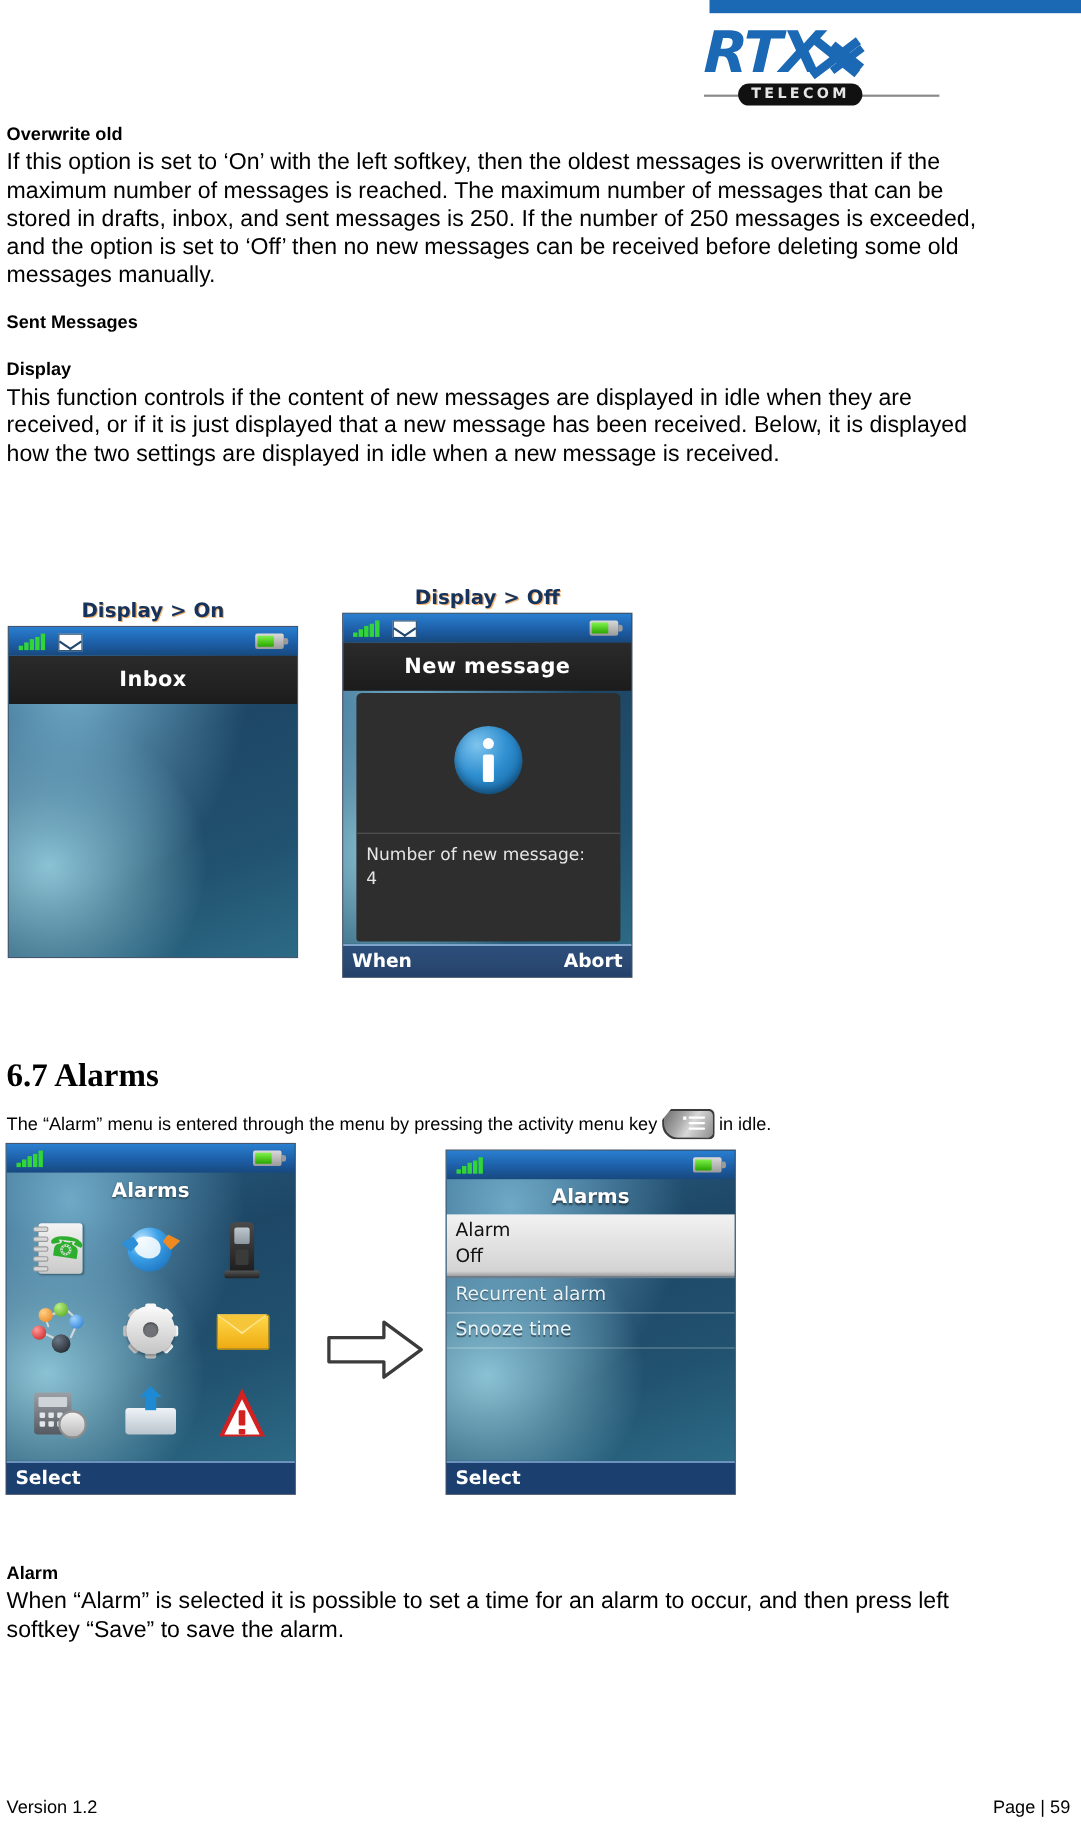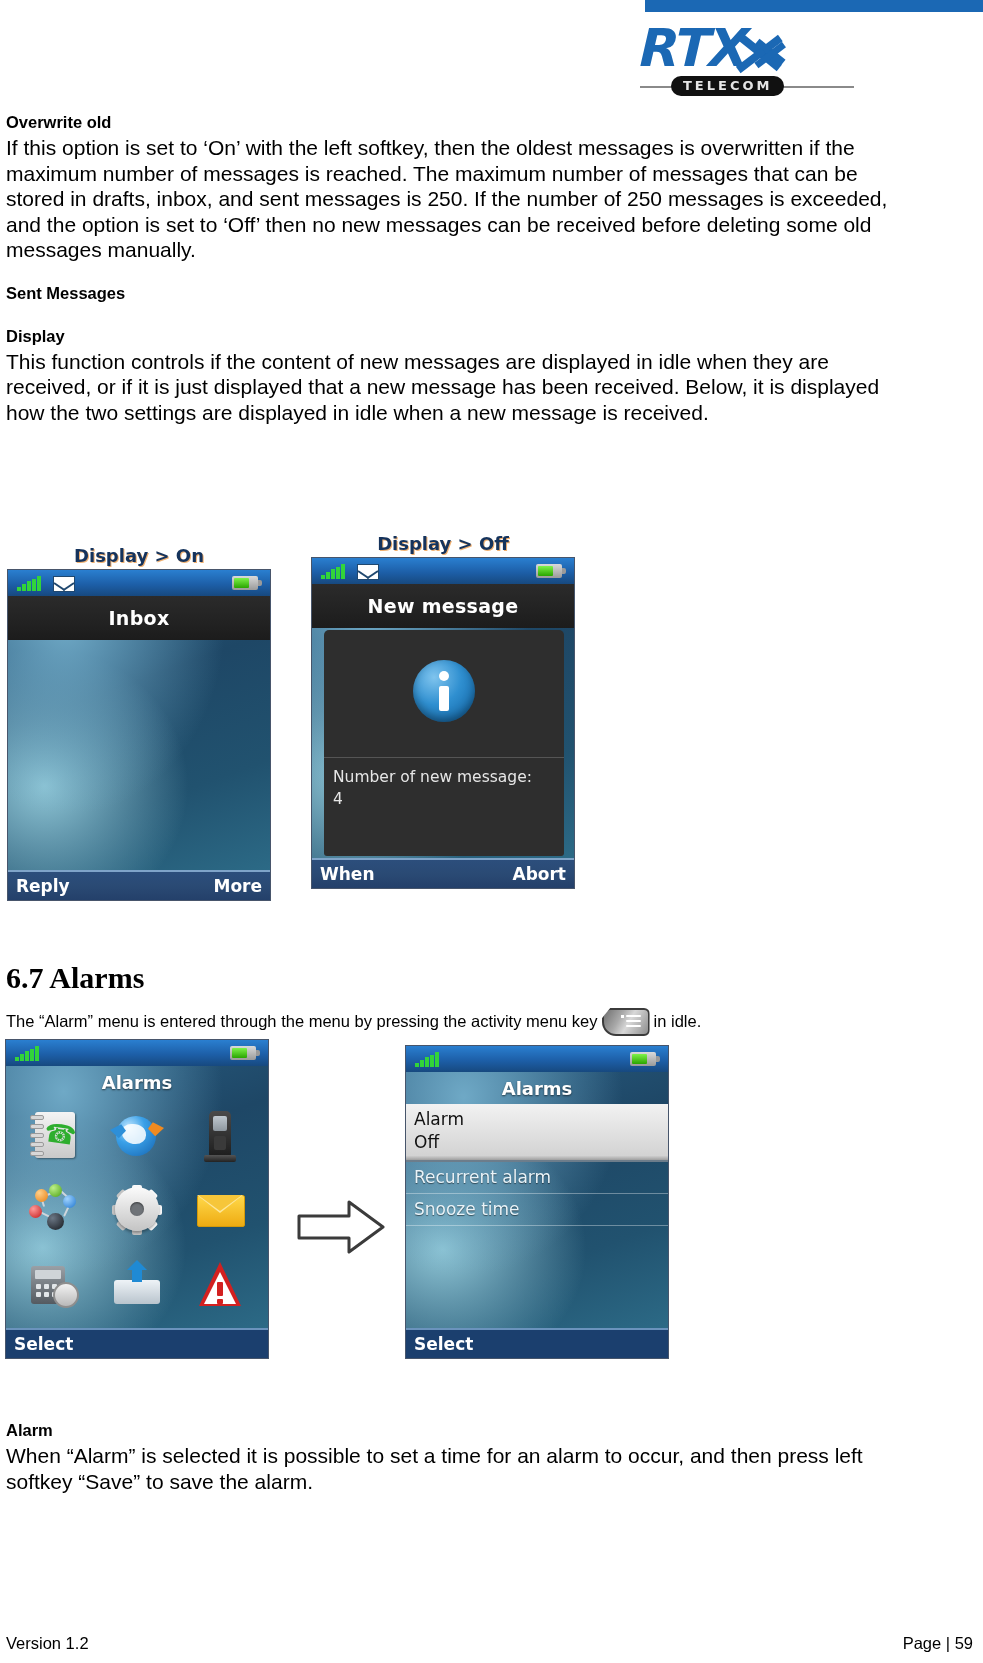--- a/index.html
+++ b/index.html
@@ -514,24 +514,20 @@
               <i></i>
               <i></i>
               <i></i>
             </span>
           <span class="env-icon"></span>
           <span class="battery">
               <i></i>
             </span>
         </div>
         <div class="title-bar-dark">Inbox</div>
-      </div>
-      <div class="softkeys">
-        <span>Reply</span>
-        <span>More</span>
       </div>
     </div>
   </div>
 
   <div style="position:absolute; left:312px; top:0; width:262px;">
     <div class="fig-caption">Display &gt; Off</div>
     <div class="phone" style="margin-top:4px;">
       <div class="phone-screen">
         <div class="status-bar">
           <span class="signal">

